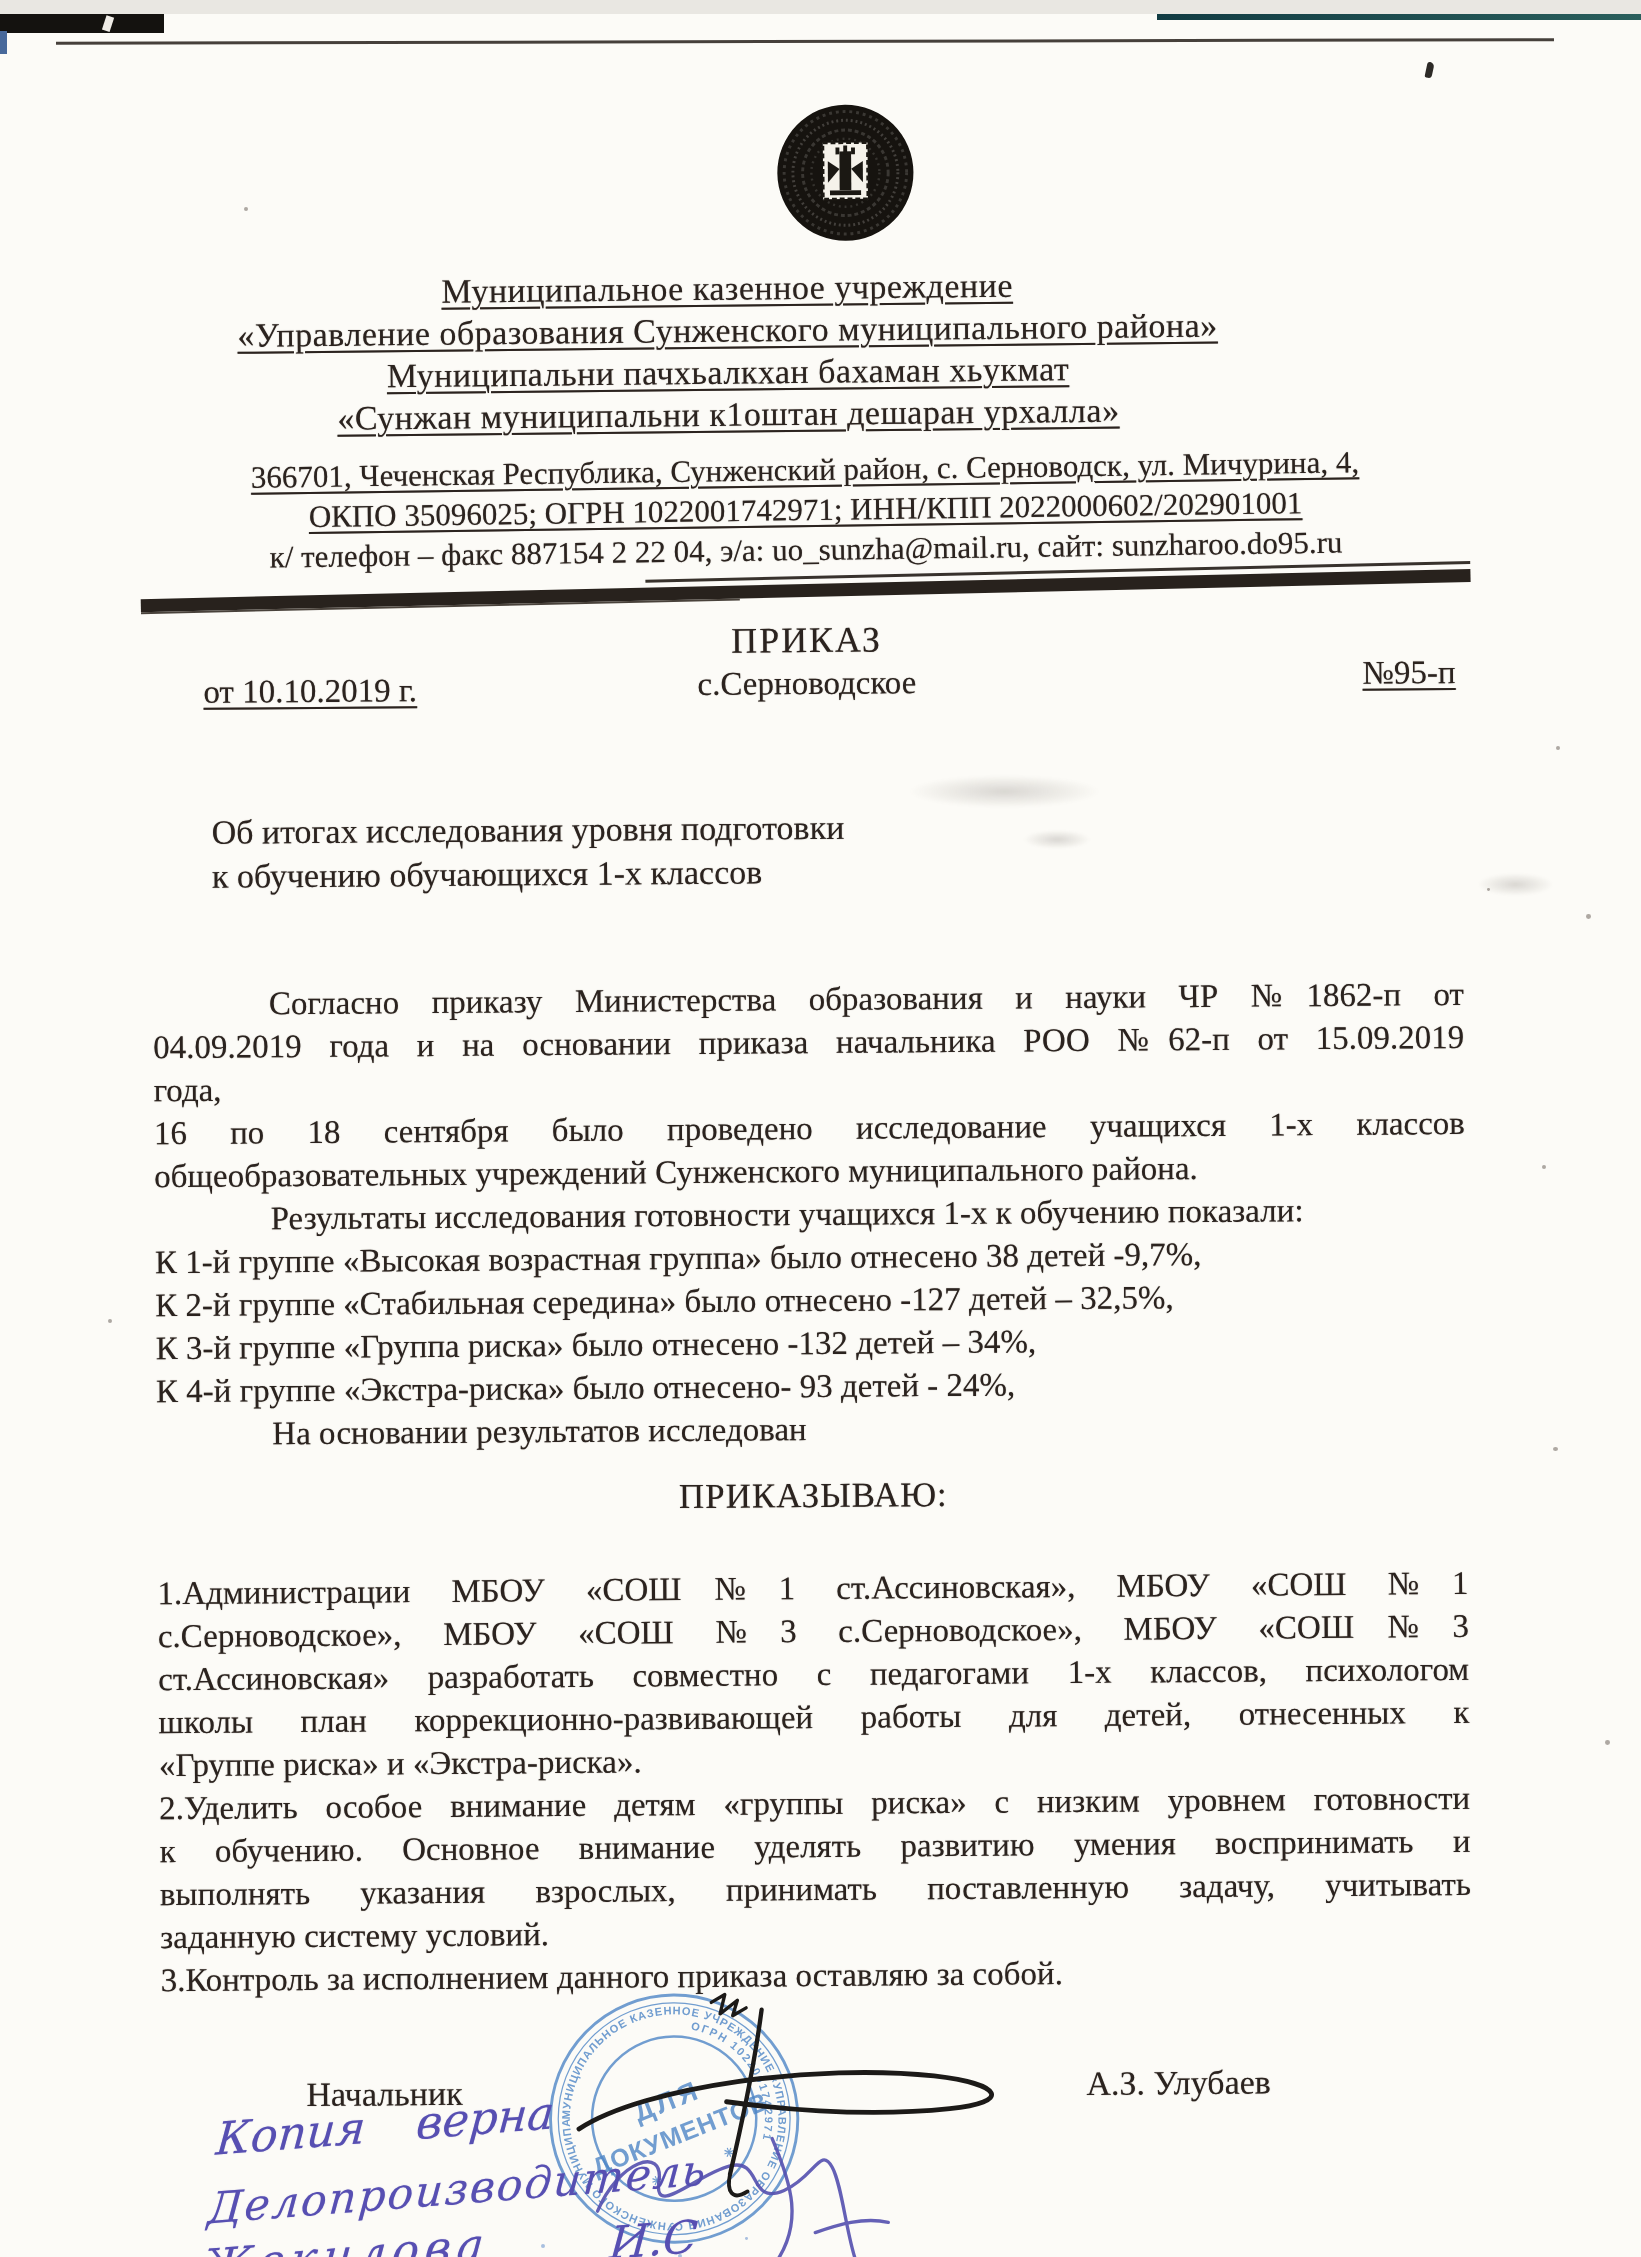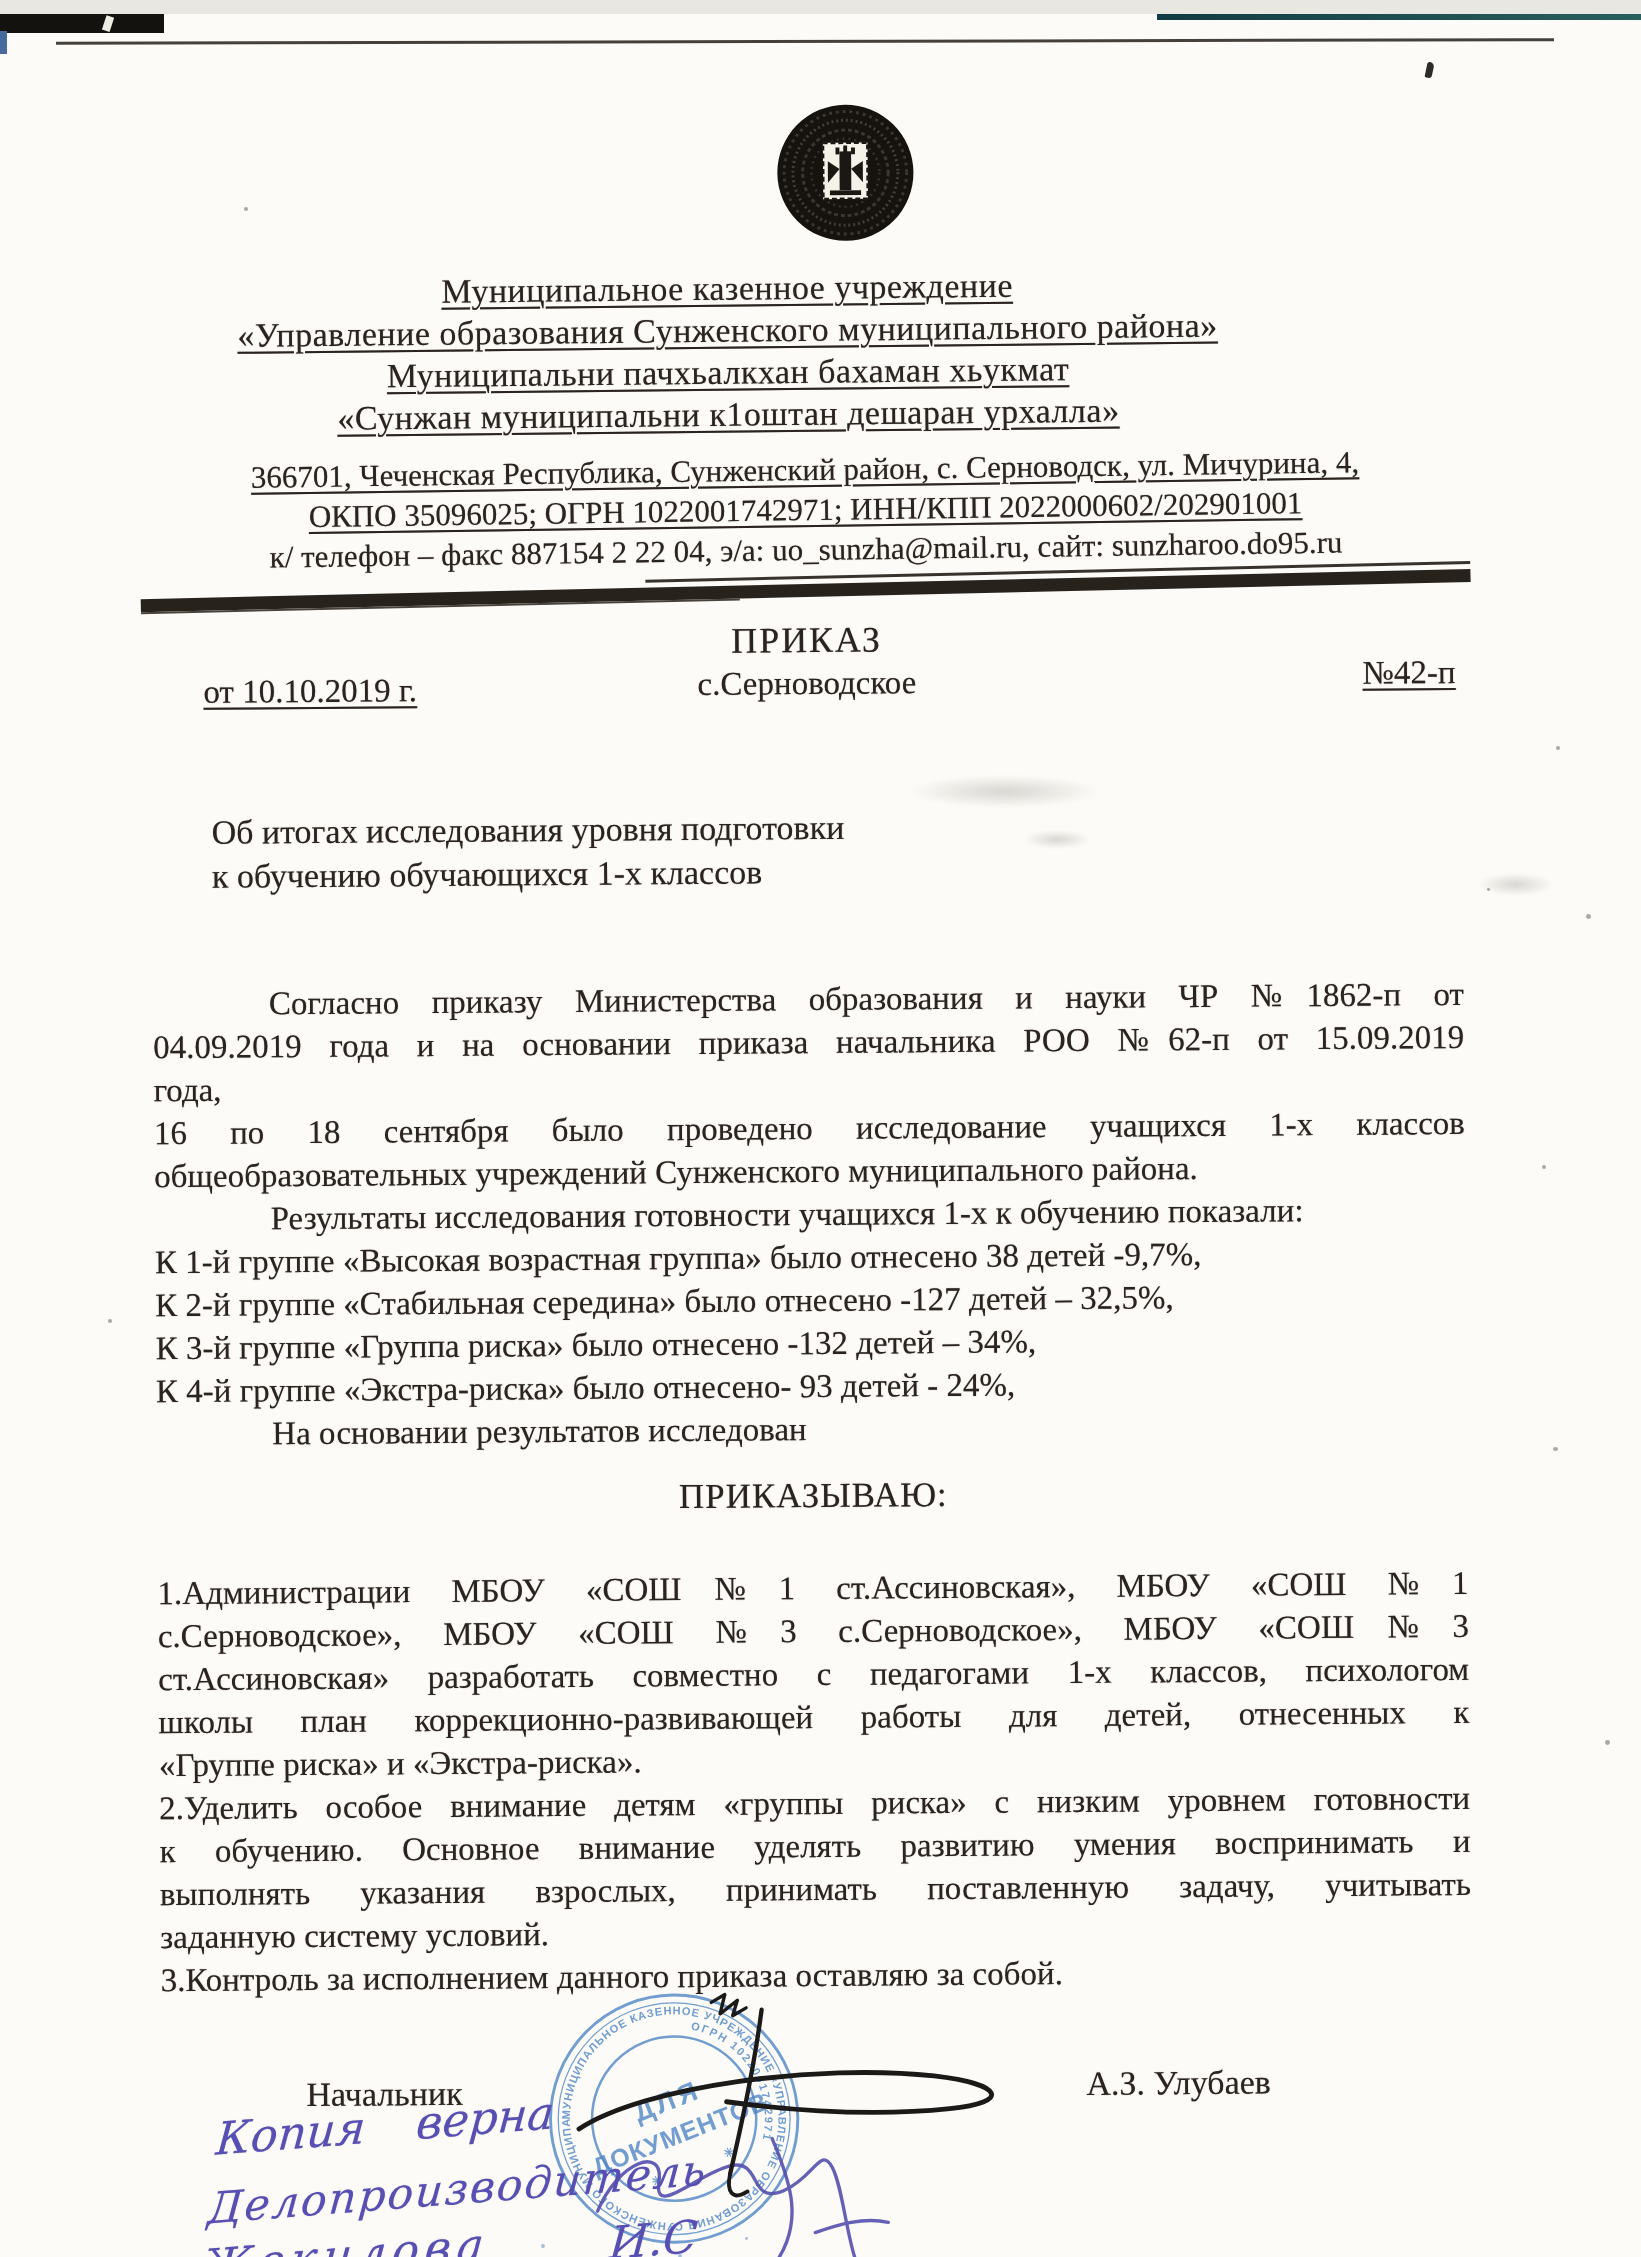--- a/index.html
+++ b/index.html
@@ -129,21 +129,21 @@
       <div class="aline u txt">ОКПО 35096025; ОГРН 1022001742971; ИНН/КПП 2022000602/202901001</div>
       <div class="aline txt">к/ телефон – факс  887154 2 22 04, э/а: uo_sunzha@mail.ru, сайт: sunzharoo.do95.ru</div>
     </div>
 
     <div class="rule"></div>
 
     <div class="otitle txt">ПРИКАЗ</div>
     <div class="orow">
       <span class="odate u txt">от 10.10.2019 г.</span>
       <span class="oplace txt">с.Серноводское</span>
-      <span class="onum u txt">№42-п</span>
+      <span class="onum u txt">№95-п</span>
     </div>
 
     <div class="subject">
       <div class="txt">Об итогах исследования уровня подготовки</div>
       <div class="txt">к обучению обучающихся 1-х классов</div>
     </div>
 
     <div class="bodytext">
       <div class="bl jl ind txt">Согласно приказу Министерства образования и науки ЧР №1862-п от</div>
       <div class="bl jl txt">04.09.2019 года и на основании приказа начальника РОО №62-п от 15.09.2019</div>

